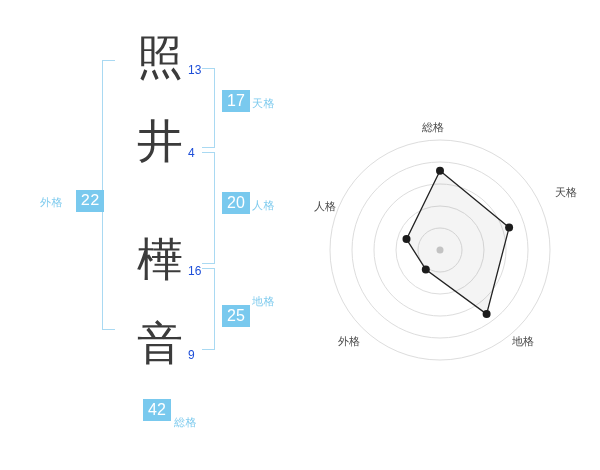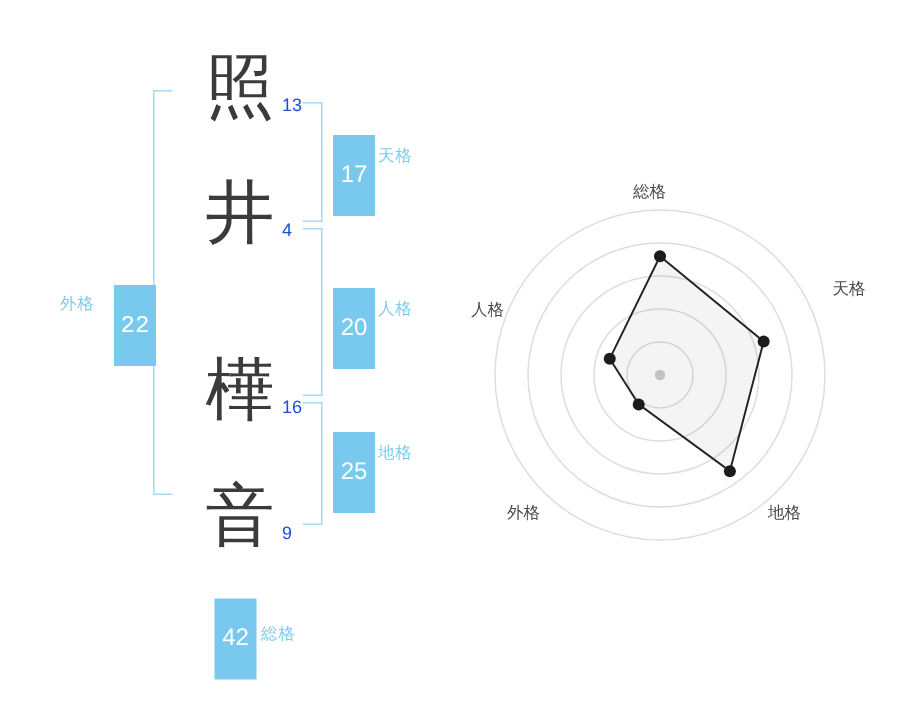--- a/index.html
+++ b/index.html
@@ -47,21 +47,21 @@
   }
 
   .badge {
     position: absolute;
     background: #79c9ee;
     color: #ffffff;
     font-size: 16px;
     line-height: 22px;
     height: 22px;
     min-width: 22px;
-    padding: 16px 3px;
+    padding: 0 3px;
     text-align: center;
     font-family: "Liberation Sans", sans-serif;
   }
   .badge-label {
     position: absolute;
     font-size: 11px;
     color: #7fcbee;
     font-family: "DejaVu Sans", "Liberation Sans", sans-serif;
     letter-spacing: 0.5px;
   }
@@ -122,21 +122,21 @@
 
     <div class="bracket right" style="left:202px; top:68px; width:12px; height:78px;"></div>
     <div class="badge" style="left:222px; top:90px;">17</div>
     <div class="badge-label" style="left:252px; top:96px;">天格</div>
 
     <div class="bracket right" style="left:202px; top:152px; width:12px; height:110px;"></div>
     <div class="badge" style="left:222px; top:192px;">20</div>
     <div class="badge-label" style="left:252px; top:198px;">人格</div>
 
     <div class="bracket right" style="left:202px; top:268px; width:12px; height:80px;"></div>
-    <div class="badge" style="left:222px; top:288px;">25</div>
+    <div class="badge" style="left:222px; top:305px;">25</div>
     <div class="badge-label" style="left:252px; top:294px;">地格</div>
 
     <div class="badge" style="left:143px; top:399px;">42</div>
     <div class="badge-label" style="left:174px; top:415px;">総格</div>
   </div>
 
   <div class="chart-panel">
     <svg width="300" height="470" viewBox="0 0 300 470">
 
       <g fill="none" stroke="#dddddd" stroke-width="1">

